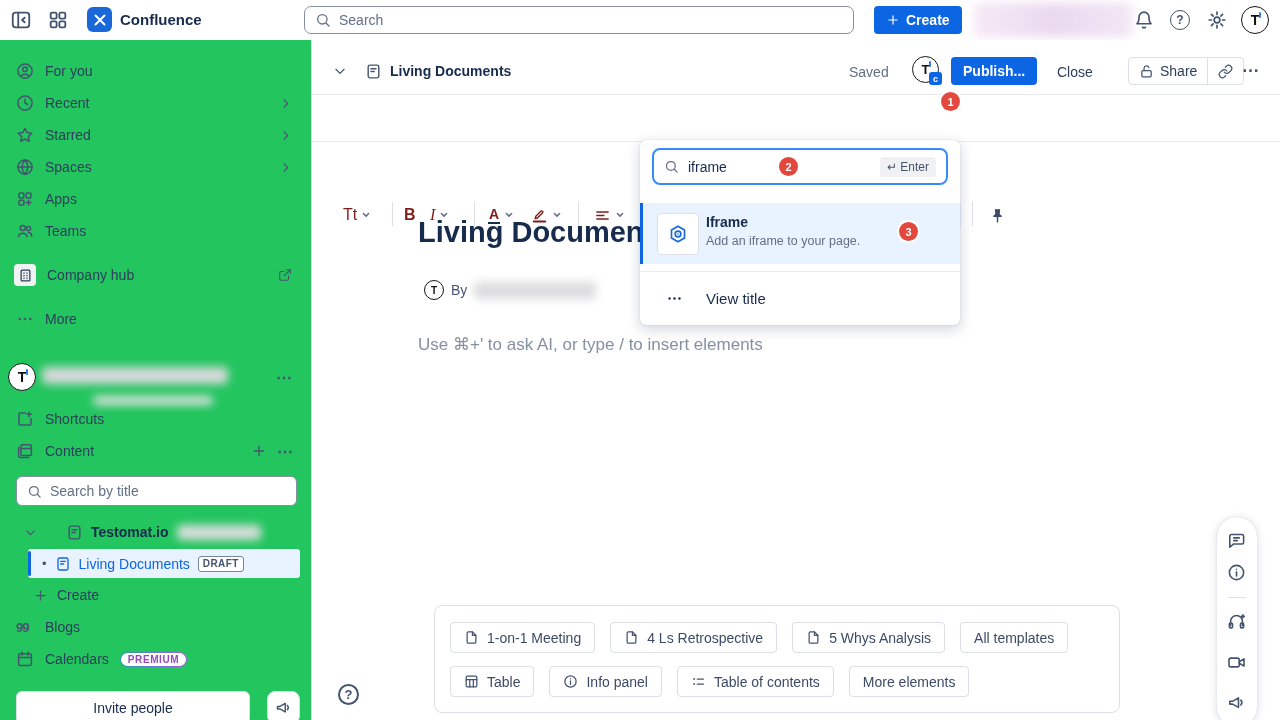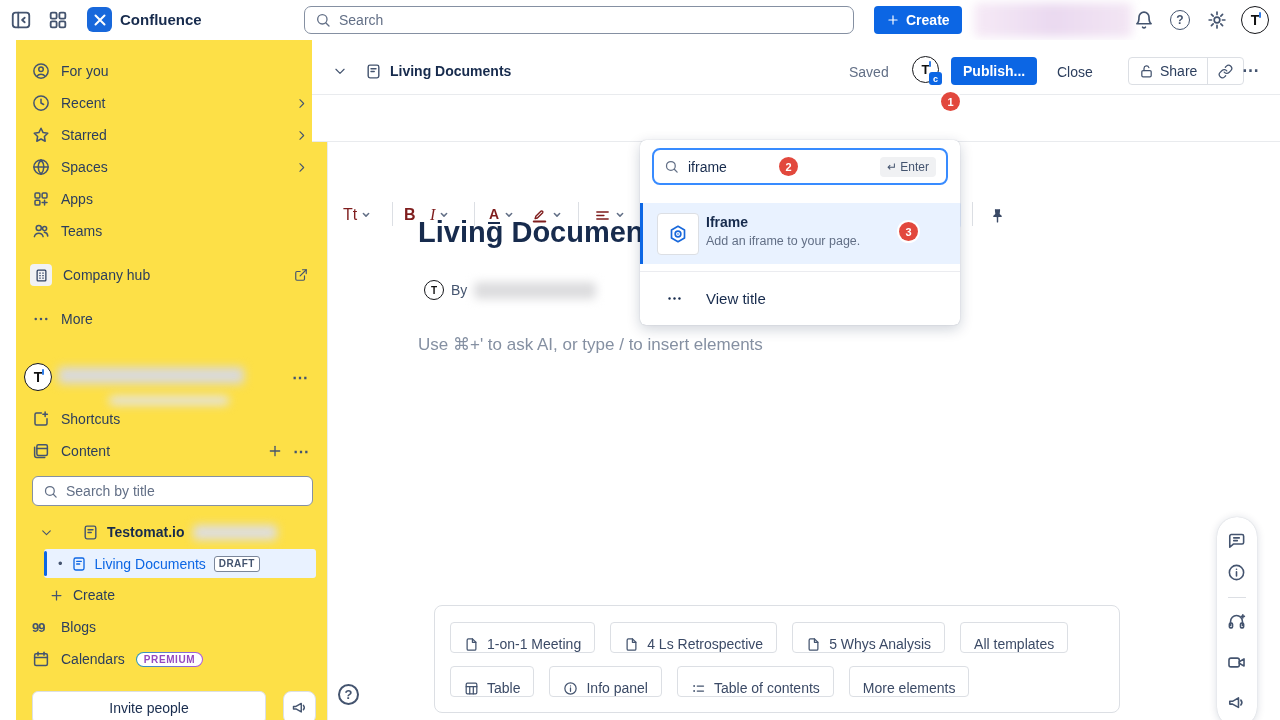--- a/index.html
+++ b/index.html
@@ -16,21 +16,21 @@
   .appname { font-size:15px; font-weight:700; color:#172B4D; }
   .searchbox { border:1px solid #8590A2; border-radius:7px; background:#fff; display:flex; align-items:center; gap:8px; padding:0 10px; color:#626F86; }
   .searchbox input { border:none; outline:none; font-size:14px; color:#172B4D; width:100%; background:transparent; font-family:inherit; }
   .searchbox input::placeholder { color:#626F86; }
   .btn-primary { background:#0C66E4; color:#fff; border:none; border-radius:4px; font-size:14px; font-weight:700; display:flex; align-items:center; gap:6px; padding:0 12px; height:28px; cursor:pointer; font-family:inherit; }
   .blurbar { filter:blur(5px); border-radius:4px; }
   .t-avatar { border:1.8px solid #15161a; border-radius:50%; background:#fff; color:#111; font-weight:700; display:flex; align-items:center; justify-content:center; position:relative; }
   .t-avatar .tick { position:absolute; width:2.5px; height:6px; background:#2f7ce8; border-radius:1px; }
 
   
-  #sidebar { left:16px; top:40px; width:312px; height:680px; background:#fde047; border-right:1px solid #E9EBEE; }
+  #sidebar { left:0; top:40px; width:312px; height:680px; background:#22c55e; border-right:1px solid #E9EBEE; }
   .navrow { position:absolute; left:0; width:312px; height:32px; display:flex; align-items:center; padding-left:16px; gap:11px; font-size:14px; color:#2c3e5d; cursor:pointer; }
   .navrow .lbl { flex:0 0 auto; }
   .rowchev { position:absolute; right:20px; color:#44546F; }
   .tile { width:22px; height:22px; background:#F1F2F4; border-radius:4px; display:flex; align-items:center; justify-content:center; }
   .badge-draft { border:1px solid #7A869A; border-radius:3px; color:#44546F; font-size:10px; font-weight:700; letter-spacing:.4px; padding:1.5px 4px; background:#fff; }
   .badge-prem-wrap { background:linear-gradient(90deg,#2898BD,#AF59E1); padding:1px; border-radius:9px; display:inline-flex; }
   .badge-prem { background:#fff; border-radius:8px; padding:1px 7px; font-size:10px; font-weight:700; letter-spacing:.6px;
     background-clip:padding-box; color:#964AC0; }
   .ghostbtn { border:1px solid #DCDFE4; border-radius:6px; background:#fff; color:#172B4D; font-size:14px; font-weight:500; display:flex; align-items:center; justify-content:center; cursor:pointer; font-family:inherit; }
 
@@ -58,21 +58,21 @@
   .result .bar { position:absolute; left:0; top:0; width:3px; height:61px; background:#0C66E4; }
   .result .tilebox { position:absolute; left:17px; top:10px; width:42px; height:42px; background:#fff; border:1px solid #DCDFE4; border-radius:4px; display:flex; align-items:center; justify-content:center; color:#1868DB; }
   .menudiv { position:absolute; left:0; top:131px; width:320px; height:1px; background:#EBECF0; }
   .viewmore { position:absolute; left:0; top:132px; width:320px; height:53px; display:flex; align-items:center; cursor:pointer; }
 
   
   .doc-title { font-size:29px; font-weight:700; color:#172B4D; z-index:5; }
   .placeholder-text { font-size:17px; color:#8590A2; }
   #templatepanel { left:434px; top:605px; width:686px; height:108px; border:1px solid #DCDFE4; border-radius:8px; background:#fff; }
   .tmplrow { position:absolute; left:15px; display:flex; gap:15px; }
-  .tmplbtn { height:31px; border:1px solid #DCDFE4; background:#fff; border-radius:4px; display:flex; align-items:flex-end; gap:8px; padding:0 13px; font-size:14px; color:#3b4a66; cursor:pointer; font-family:inherit; }
+  .tmplbtn { height:31px; border:1px solid #DCDFE4; background:#fff; border-radius:4px; display:flex; align-items:center; gap:8px; padding:0 13px; font-size:14px; color:#3b4a66; cursor:pointer; font-family:inherit; }
   .qcircle { width:21px; height:21px; border:2px solid #44546F; border-radius:50%; color:#44546F; font-size:13px; font-weight:700; display:flex; align-items:center; justify-content:center; }
 
   
   #rightrail { left:1217px; top:517px; width:40px; height:210px; background:#fff; border-radius:20px;
     box-shadow:0 1px 8px rgba(9,30,66,.16), 0 0 1px rgba(9,30,66,.2); }
   .railicon { position:absolute; left:10px; color:#44546F; cursor:pointer; }
 </style>
 </head>
 <body>
 

